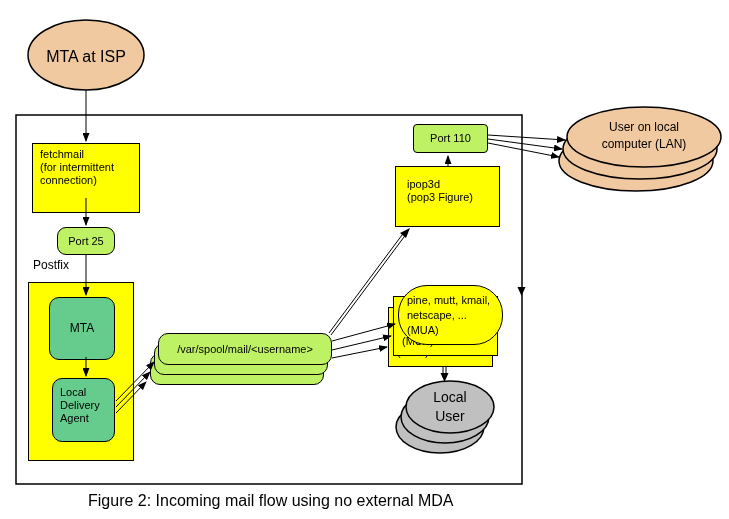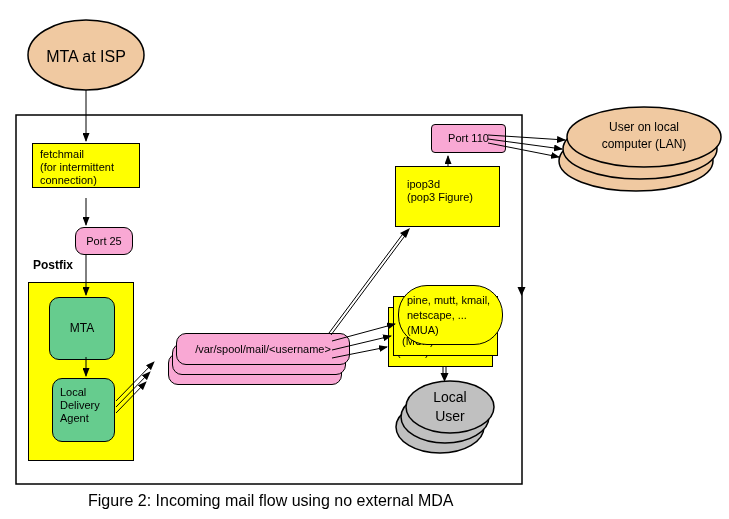--- a/index.html
+++ b/index.html
@@ -4,21 +4,21 @@
 <style>
   html,body{margin:0;padding:0;background:#fff;}
   #page{position:relative;width:729px;height:519px;background:#fff;overflow:hidden;
         font-family:"Liberation Sans",sans-serif;color:#000;}
   svg.layer{position:absolute;left:0;top:0;}
   #svg-low{z-index:0;}
   #svg-high{z-index:20;pointer-events:none;}
   .box{position:absolute;box-sizing:border-box;border:1px solid #000;font-size:11px;line-height:13px;}
   .yellow{background:var(--yellow);}
   .green{background:var(--green);border-width:1.5px;border-radius:10px;}
-  .white{background:#f9a8d4;margin-left:18px;}
+  .white{background:#bef264;}
   .lbl{white-space:pre-line;}
   .center{display:flex;align-items:center;justify-content:center;text-align:center;}
   .floatlbl{position:absolute;z-index:30;white-space:pre-line;}
   .z11{z-index:11;}.z12{z-index:12;}.z13{z-index:13;}
   .mua-text{padding:7px 0 0 8px;line-height:15px;}
   .caption{position:absolute;left:88px;top:492px;font-size:16px;z-index:30;}
 </style>
 </head>
 <body>
 
@@ -31,29 +31,29 @@
 
     <ellipse cx="636" cy="161" rx="77" ry="30" style="fill:var(--tan)" stroke="#000" stroke-width="1.5"></ellipse>
     <ellipse cx="640" cy="149" rx="77" ry="30" style="fill:var(--tan)" stroke="#000" stroke-width="1.5"></ellipse>
     <ellipse cx="644" cy="137" rx="77" ry="30" style="fill:var(--tan)" stroke="#000" stroke-width="1.5"></ellipse>
 
     <ellipse cx="440" cy="427" rx="44" ry="26" style="fill:var(--gray)" stroke="#000" stroke-width="1.5"></ellipse>
     <ellipse cx="445" cy="417" rx="44" ry="26" style="fill:var(--gray)" stroke="#000" stroke-width="1.5"></ellipse>
     <ellipse cx="450" cy="407" rx="44" ry="26" style="fill:var(--gray)" stroke="#000" stroke-width="1.5"></ellipse>
   </svg>
 
-  <div class="box yellow lbl" style="left:32px;top:143px;width:108px;height:45px;padding:4px 0 0 7px;z-index:10;">fetchmail
+  <div class="box yellow lbl" style="left:32px;top:143px;width:108px;height:70px;padding:4px 0 0 7px;z-index:10;">fetchmail
 (for intermittent
 connection)</div>
 
   <div class="box white center" style="left:57px;top:227px;width:58px;height:28px;border-radius:9px;z-index:10;">
       <span>Port 25</span>
     </div>
 
-  <div class="floatlbl" style="left:33px;top:258px;font-size:12px;font-weight:bold;">Postfix</div>
+  <div class="floatlbl" style="left:33px;top:258px;font-size:12px;">Postfix</div>
 
   <div class="box yellow" style="left:28px;top:282px;width:106px;height:179px;z-index:10;"></div>
 
   <div class="box green center" style="left:49px;top:297px;width:66px;height:63px;font-size:12px;z-index:11;">
       <span>MTA</span>
     </div>
 
   <div class="box green lbl" style="left:52px;top:378px;width:63px;height:64px;padding:7px 0 0 7px;z-index:11;">Local
 Delivery
 Agent</div>

